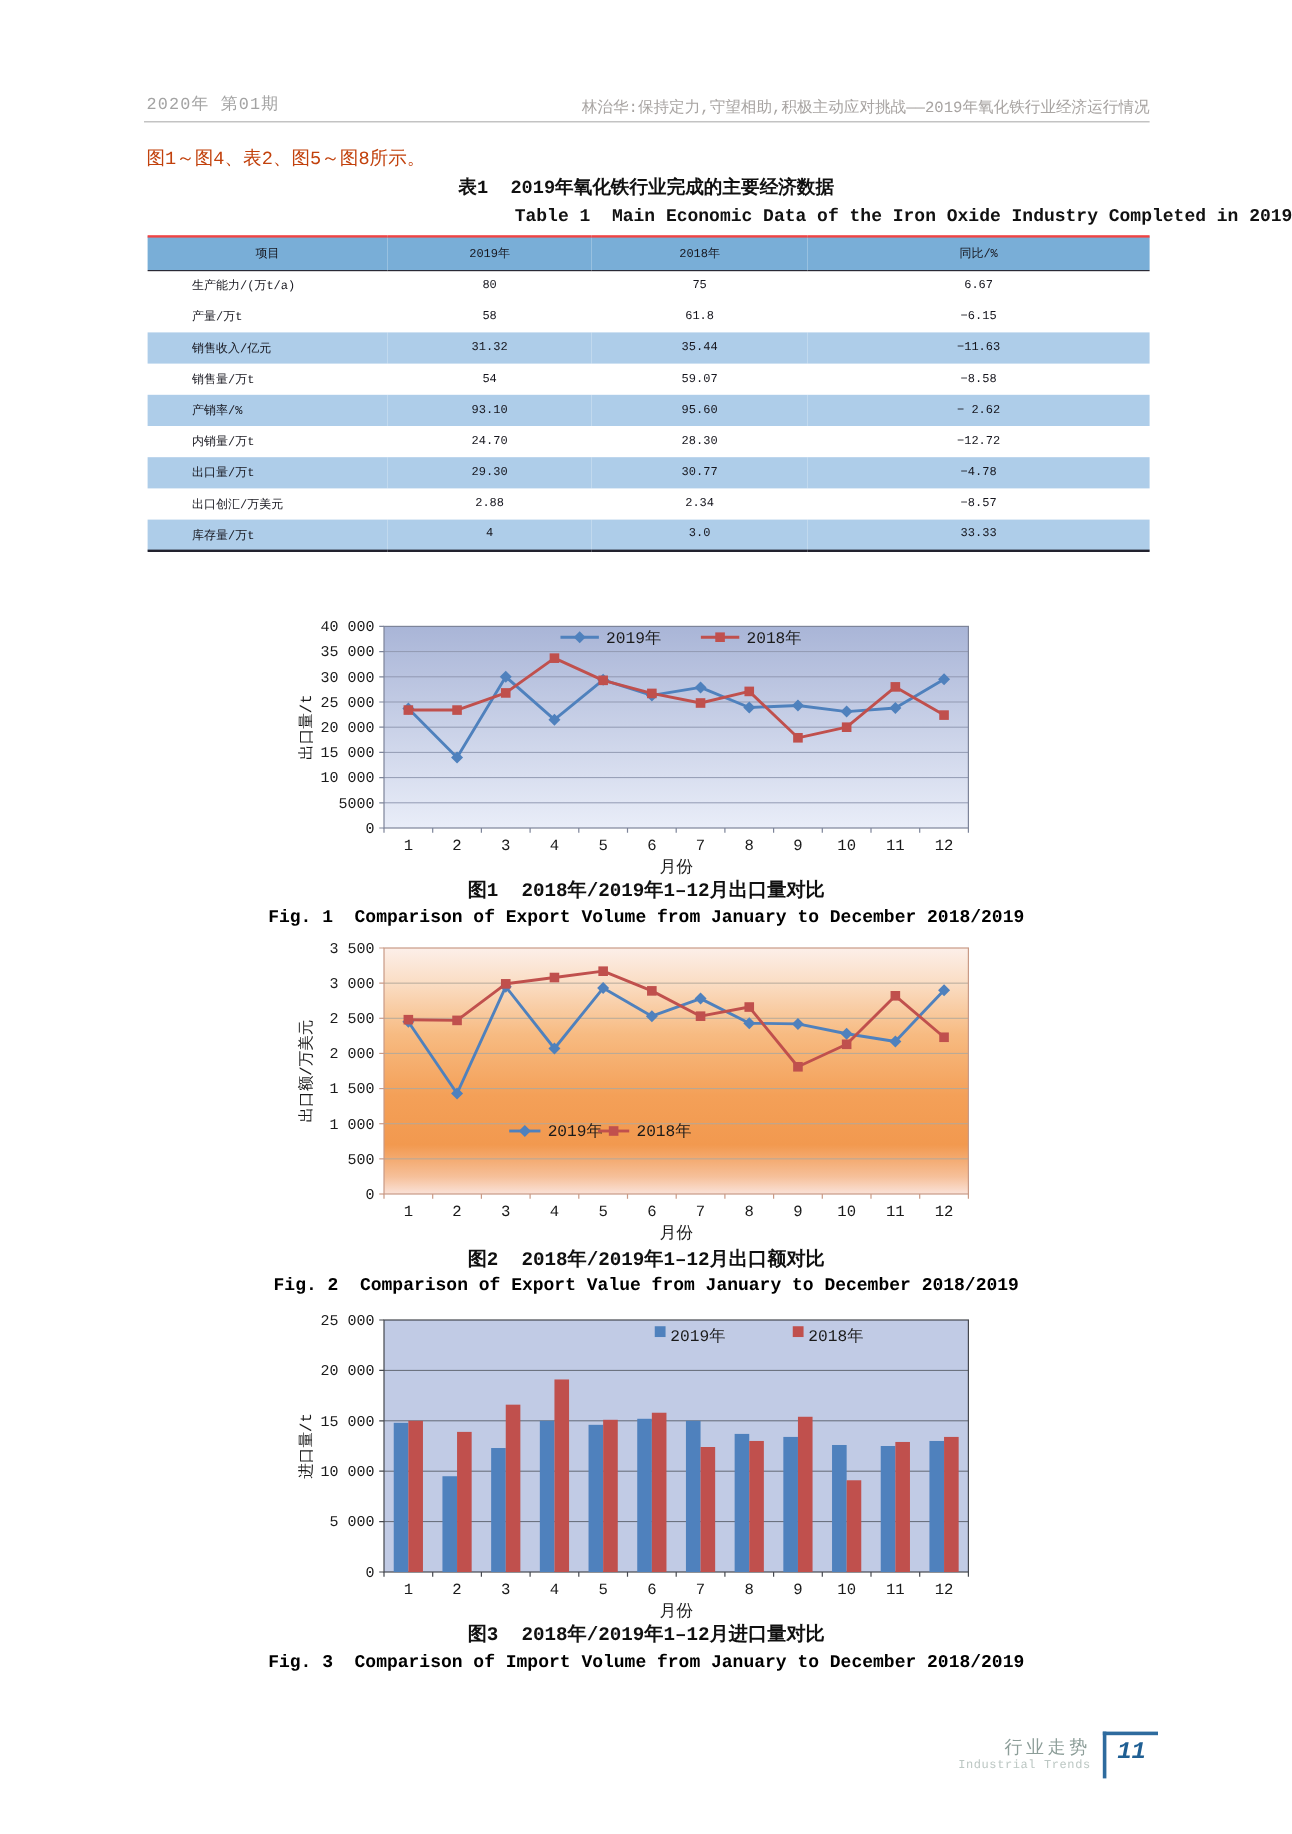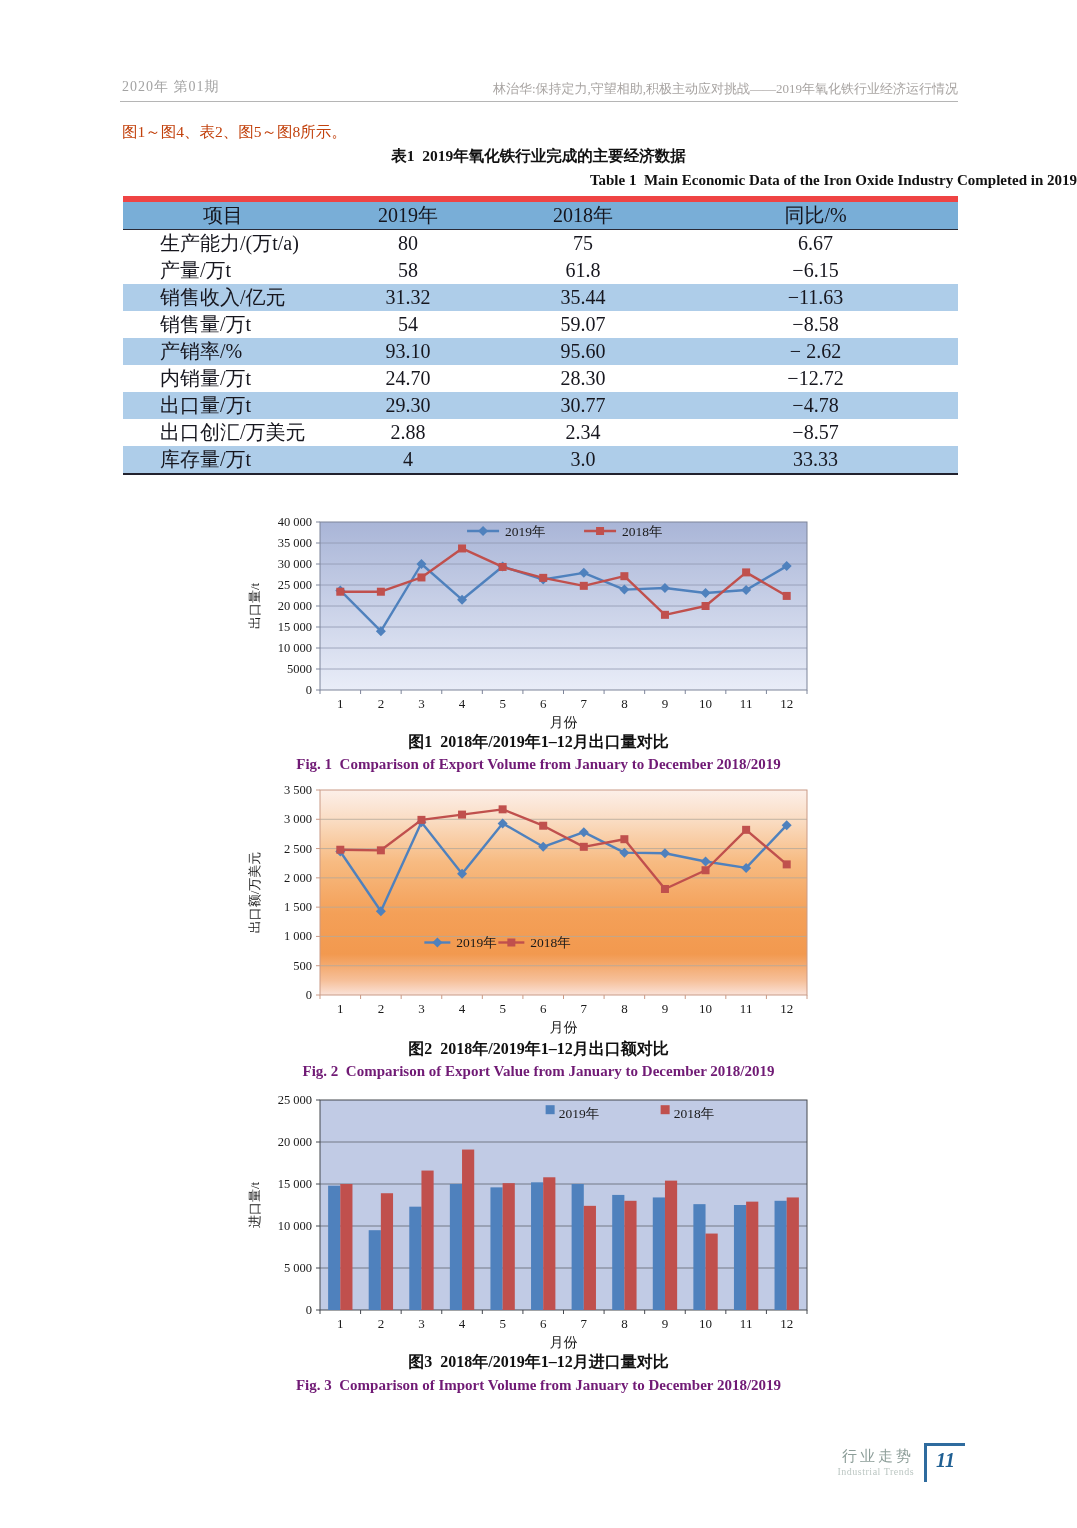--- a/index.html
+++ b/index.html
@@ -1,42 +1,42 @@
 <!DOCTYPE html>
 <html><head>
 <meta charset="utf-8">
 <style>
   * { margin:0; padding:0; box-sizing:border-box; }
   body { background:#ffffff; font-family:"Liberation Serif","DejaVu Serif",serif; }
-  .page { position:relative; width:1077px; height:1528px; background:#ffffff; overflow:hidden; }
+  .page { position:relative; width:1077px; height:1528px; background:#ffffff; overflow:hidden;font-family:Liberation Mono, monospace; }
 
   
   .hdr-issue { position:absolute; left:122px; top:78px; font-size:14px; color:#a3a3a3; letter-spacing:1px; }
   .hdr-title { position:absolute; right:119px; top:80px; font-size:13px; color:#a8a4a2; }
   .hdr-rule  { position:absolute; left:120px; top:101px; width:838px; height:1px; background:#b5b5b5; }
 
   .intro { position:absolute; left:122px; top:122px; font-size:15.5px; color:#c2410c; }
 
   .tbl-title-cn { position:absolute; left:0; top:146px; width:1077px; text-align:center;
                   font-weight:bold; font-size:15.5px; color:#111; white-space:pre; }
   .tbl-title-en { position:absolute; left:0; top:172px; width:1077px; text-align:right;
                   font-weight:bold; font-size:15px; color:#111; white-space:pre; }
 
   table.econ { position:absolute; left:123px; top:196px; width:835px; border-collapse:collapse;
-               border-top:6px solid #ef4444; border-bottom:2px solid #22222e; font-size:20px; color:#16161e; }
+               border-top:2px solid #ef4444; border-bottom:2px solid #22222e; font-size:10px; color:#16161e; }
   table.econ th { background:#79aed7; font-weight:normal; height:28px; border-bottom:1px solid #2a2a36; }
   table.econ td { height:26px; text-align:center; }
   table.econ td.lbl { text-align:left; padding-left:37px; }
   table.econ tr.alt td { background:#aecde9; }
 
   .chart-svg { position:absolute; }
   .cap-cn { position:absolute; left:0; width:1077px; text-align:center; font-weight:bold;
             font-size:16px; color:#101010; white-space:pre; }
   .cap-en { position:absolute; left:0; width:1077px; text-align:center; font-weight:bold;
-            font-size:15px; color:#701a75; white-space:pre; }
+            font-size:15px; color:#000000; white-space:pre; }
 
   
   .footer { position:absolute; right:112px; top:1443px; display:flex; align-items:flex-start; }
   .f-col { text-align:right; margin-right:10px; margin-top:4px; }
   .f-cn { font-size:15px; color:#8d9e99; letter-spacing:3px; }
   .f-en { font-size:10px; color:#bcc7c3; letter-spacing:0.5px; }
   .f-brk { border-top:3px solid #2e6b9e; border-left:3px solid #2e6b9e; padding:3px 10px 10px 9px; }
   .f-num { font-style:italic; font-weight:bold; font-size:20px; color:#1f5f93; }
 </style>
 </head>

